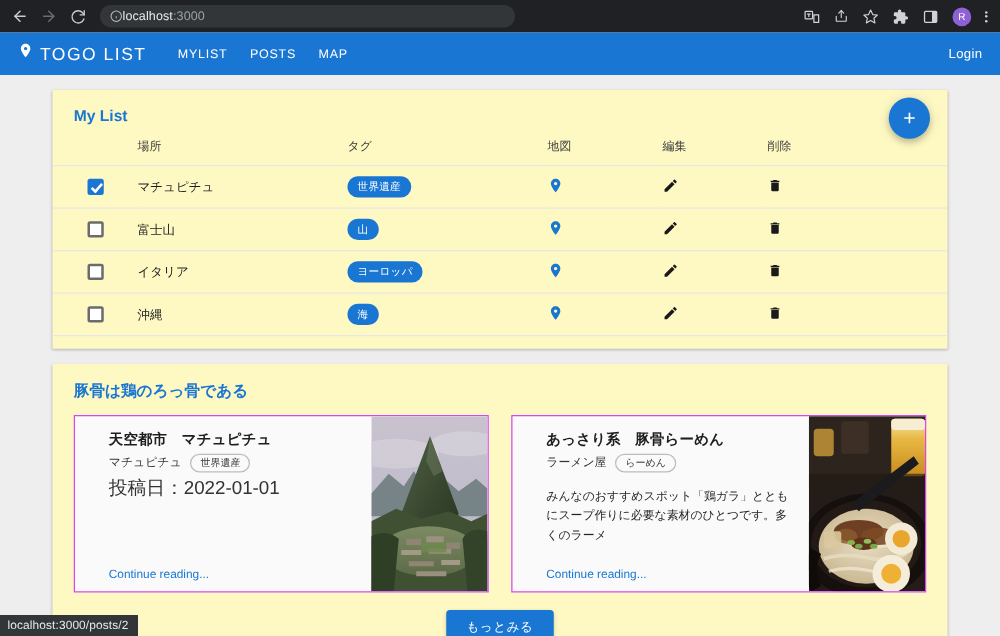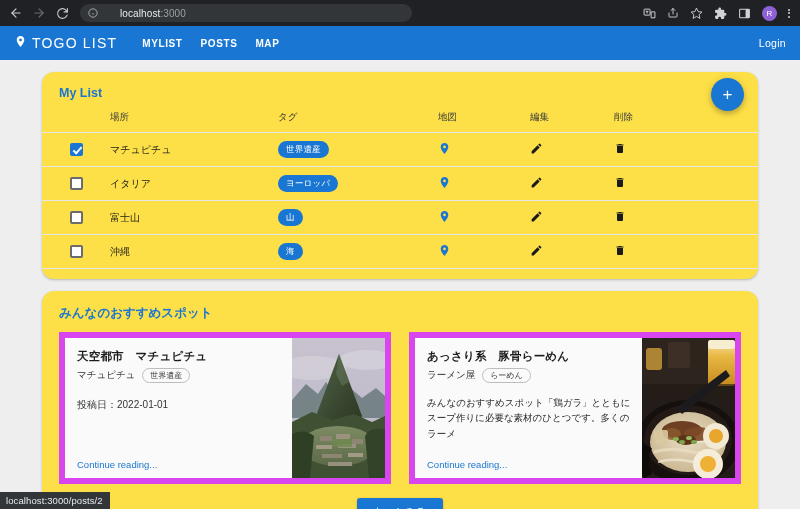--- a/index.html
+++ b/index.html
@@ -29,21 +29,21 @@
   .nav-btn svg { display: block; }
 
   .omnibox {
     flex: 0 1 auto;
     width: 332px;
     height: 18px;
     background: #333639;
     border-radius: 9px;
     display: flex;
     padding: 4px 8px;
-    gap: 22px;
+    gap: 0;
     margin-left: 3px;
   }
   .omnibox .info-ic { color: #b9bcbe; display:flex; }
   .url-text {
     font-size: 10px;
     color: #e8eaed;
     white-space: nowrap;
     letter-spacing: .1px;
   }
   .url-text .dim { color: #9aa0a6; }
@@ -73,31 +73,30 @@
     font-size: 14px;
     letter-spacing: 1.2px;
     font-weight: 400;
   }
   .nav-links { display: flex; align-items: center; gap: 18px; margin-left: 25px; }
   .nav-link {
     font-size: 10px;
     letter-spacing: .6px;
     color: #fff;
     cursor: pointer;
-    font-weight: bold;
   }
   .header-spacer { flex: 1; }
   .login-link { font-size: 10.5px; letter-spacing: .3px; cursor: pointer; }
 
   
   .page { padding: 12px 42px 0 42px; }
 
   .card {
-    background: #fde047;
-    border-radius: 12px;
+    background: #fef9c3;
+    border-radius: 1px;
     box-shadow: 0 1px 3px rgba(0,0,0,.14), 0 1px 2px rgba(0,0,0,.10);
   }
   .card-title {
     color: #1976d2;
     font-size: 12.5px;
     font-weight: 700;
     padding: 14px 0 0 17px;
   }
 
   
@@ -188,23 +187,24 @@
   .posts-card { margin-top: 12px; padding-bottom: 14px; }
   .posts-row {
     display: flex;
     gap: 18px;
     padding: 10px 17px 0 17px;
   }
   .post {
     flex: 1 1 0;
     display: flex;
     background: #fafafa;
-    border: 6px solid #d946ef;
+    border: 1px solid #d946ef;
     min-height: 132px;
     overflow: hidden;
+    padding-left: 15px;
   }
   .post-body {
     flex: 1 1 auto;
     padding: 11px 10px 8px 12px;
     display: flex;
     flex-direction: column;
   }
   .post-title {
     font-size: 11.5px;
     font-weight: 700;
@@ -222,21 +222,21 @@
     display: inline-flex; align-items: center; justify-content: center;
     border: 1px solid #bdbdbd;
     border-radius: 9px;
     height: 15px;
     padding: 0 7px;
     font-size: 8px;
     color: #3a3a3a;
     background: transparent;
     white-space: nowrap;
   }
-  .post-date { font-size: 10px; color: #333; margin-top: 15px; }
+  .post-date { font-size: 15px; color: #333; margin-top: 3px; }
   .post-excerpt {
     font-size: 9.5px;
     color: #252525;
     line-height: 1.62;
     margin-top: 12px;
   }
   .post-more {
     font-size: 9.5px;
     color: #1976d2;
     margin-top: auto;
@@ -407,42 +407,42 @@
                 </svg>
               </span></td>
           <td class="col-del"><span class="icon-btn trash-ic">
                 <svg width="12" height="13" viewBox="0 0 24 24" fill="currentColor">
                   <path d="M6 19a2 2 0 0 0 2 2h8a2 2 0 0 0 2-2V7H6v12zM19 4h-3.5l-1-1h-5l-1 1H5v2h14V4z"></path>
                 </svg>
               </span></td>
         </tr>
         <tr>
           <td class="col-check"><span class="cbx"></span></td>
-          <td class="col-place">イタリア</td>
-          <td class="col-tag"><span class="chip">ヨーロッパ</span></td>
+          <td class="col-place">富士山</td>
+          <td class="col-tag"><span class="chip">山</span></td>
           <td class="col-map"><span class="icon-btn pin-ic">
                 <svg width="13" height="13" viewBox="0 0 24 24" fill="currentColor">
                   <path d="M12 2C8.1 2 5 5.1 5 9c0 5.2 7 13 7 13s7-7.8 7-13c0-3.9-3.1-7-7-7zm0 9.5A2.5 2.5 0 1 1 12 6.5a2.5 2.5 0 0 1 0 5z"></path>
                 </svg>
               </span></td>
           <td class="col-edit"><span class="icon-btn pencil-ic">
                 <svg width="13" height="13" viewBox="0 0 24 24" fill="currentColor">
                   <path d="M3 17.25V21h3.75L17.81 9.94l-3.75-3.75L3 17.25zM20.71 7.04a1 1 0 0 0 0-1.41l-2.34-2.34a1 1 0 0 0-1.41 0l-1.83 1.83 3.75 3.75 1.83-1.83z"></path>
                 </svg>
               </span></td>
           <td class="col-del"><span class="icon-btn trash-ic">
                 <svg width="12" height="13" viewBox="0 0 24 24" fill="currentColor">
                   <path d="M6 19a2 2 0 0 0 2 2h8a2 2 0 0 0 2-2V7H6v12zM19 4h-3.5l-1-1h-5l-1 1H5v2h14V4z"></path>
                 </svg>
               </span></td>
         </tr>
         <tr>
           <td class="col-check"><span class="cbx"></span></td>
-          <td class="col-place">富士山</td>
-          <td class="col-tag"><span class="chip">山</span></td>
+          <td class="col-place">イタリア</td>
+          <td class="col-tag"><span class="chip">ヨーロッパ</span></td>
           <td class="col-map"><span class="icon-btn pin-ic">
                 <svg width="13" height="13" viewBox="0 0 24 24" fill="currentColor">
                   <path d="M12 2C8.1 2 5 5.1 5 9c0 5.2 7 13 7 13s7-7.8 7-13c0-3.9-3.1-7-7-7zm0 9.5A2.5 2.5 0 1 1 12 6.5a2.5 2.5 0 0 1 0 5z"></path>
                 </svg>
               </span></td>
           <td class="col-edit"><span class="icon-btn pencil-ic">
                 <svg width="13" height="13" viewBox="0 0 24 24" fill="currentColor">
                   <path d="M3 17.25V21h3.75L17.81 9.94l-3.75-3.75L3 17.25zM20.71 7.04a1 1 0 0 0 0-1.41l-2.34-2.34a1 1 0 0 0-1.41 0l-1.83 1.83 3.75 3.75 1.83-1.83z"></path>
                 </svg>
               </span></td>
@@ -470,21 +470,21 @@
                 <svg width="12" height="13" viewBox="0 0 24 24" fill="currentColor">
                   <path d="M6 19a2 2 0 0 0 2 2h8a2 2 0 0 0 2-2V7H6v12zM19 4h-3.5l-1-1h-5l-1 1H5v2h14V4z"></path>
                 </svg>
               </span></td>
         </tr>
       </tbody>
     </table>
   </div>
 
   <div class="card posts-card">
-    <div class="card-title">みんなのおすすめスポット</div>
+    <div class="card-title">豚骨は鶏のろっ骨である</div>
 
     <div class="posts-row">
 
       <div class="post">
         <div class="post-body">
           <div class="post-title">天空都市　マチュピチュ</div>
           <div class="post-meta">
             <span class="post-cat">マチュピチュ</span>
             <span class="chip-outline">世界遺産</span>
           </div>

